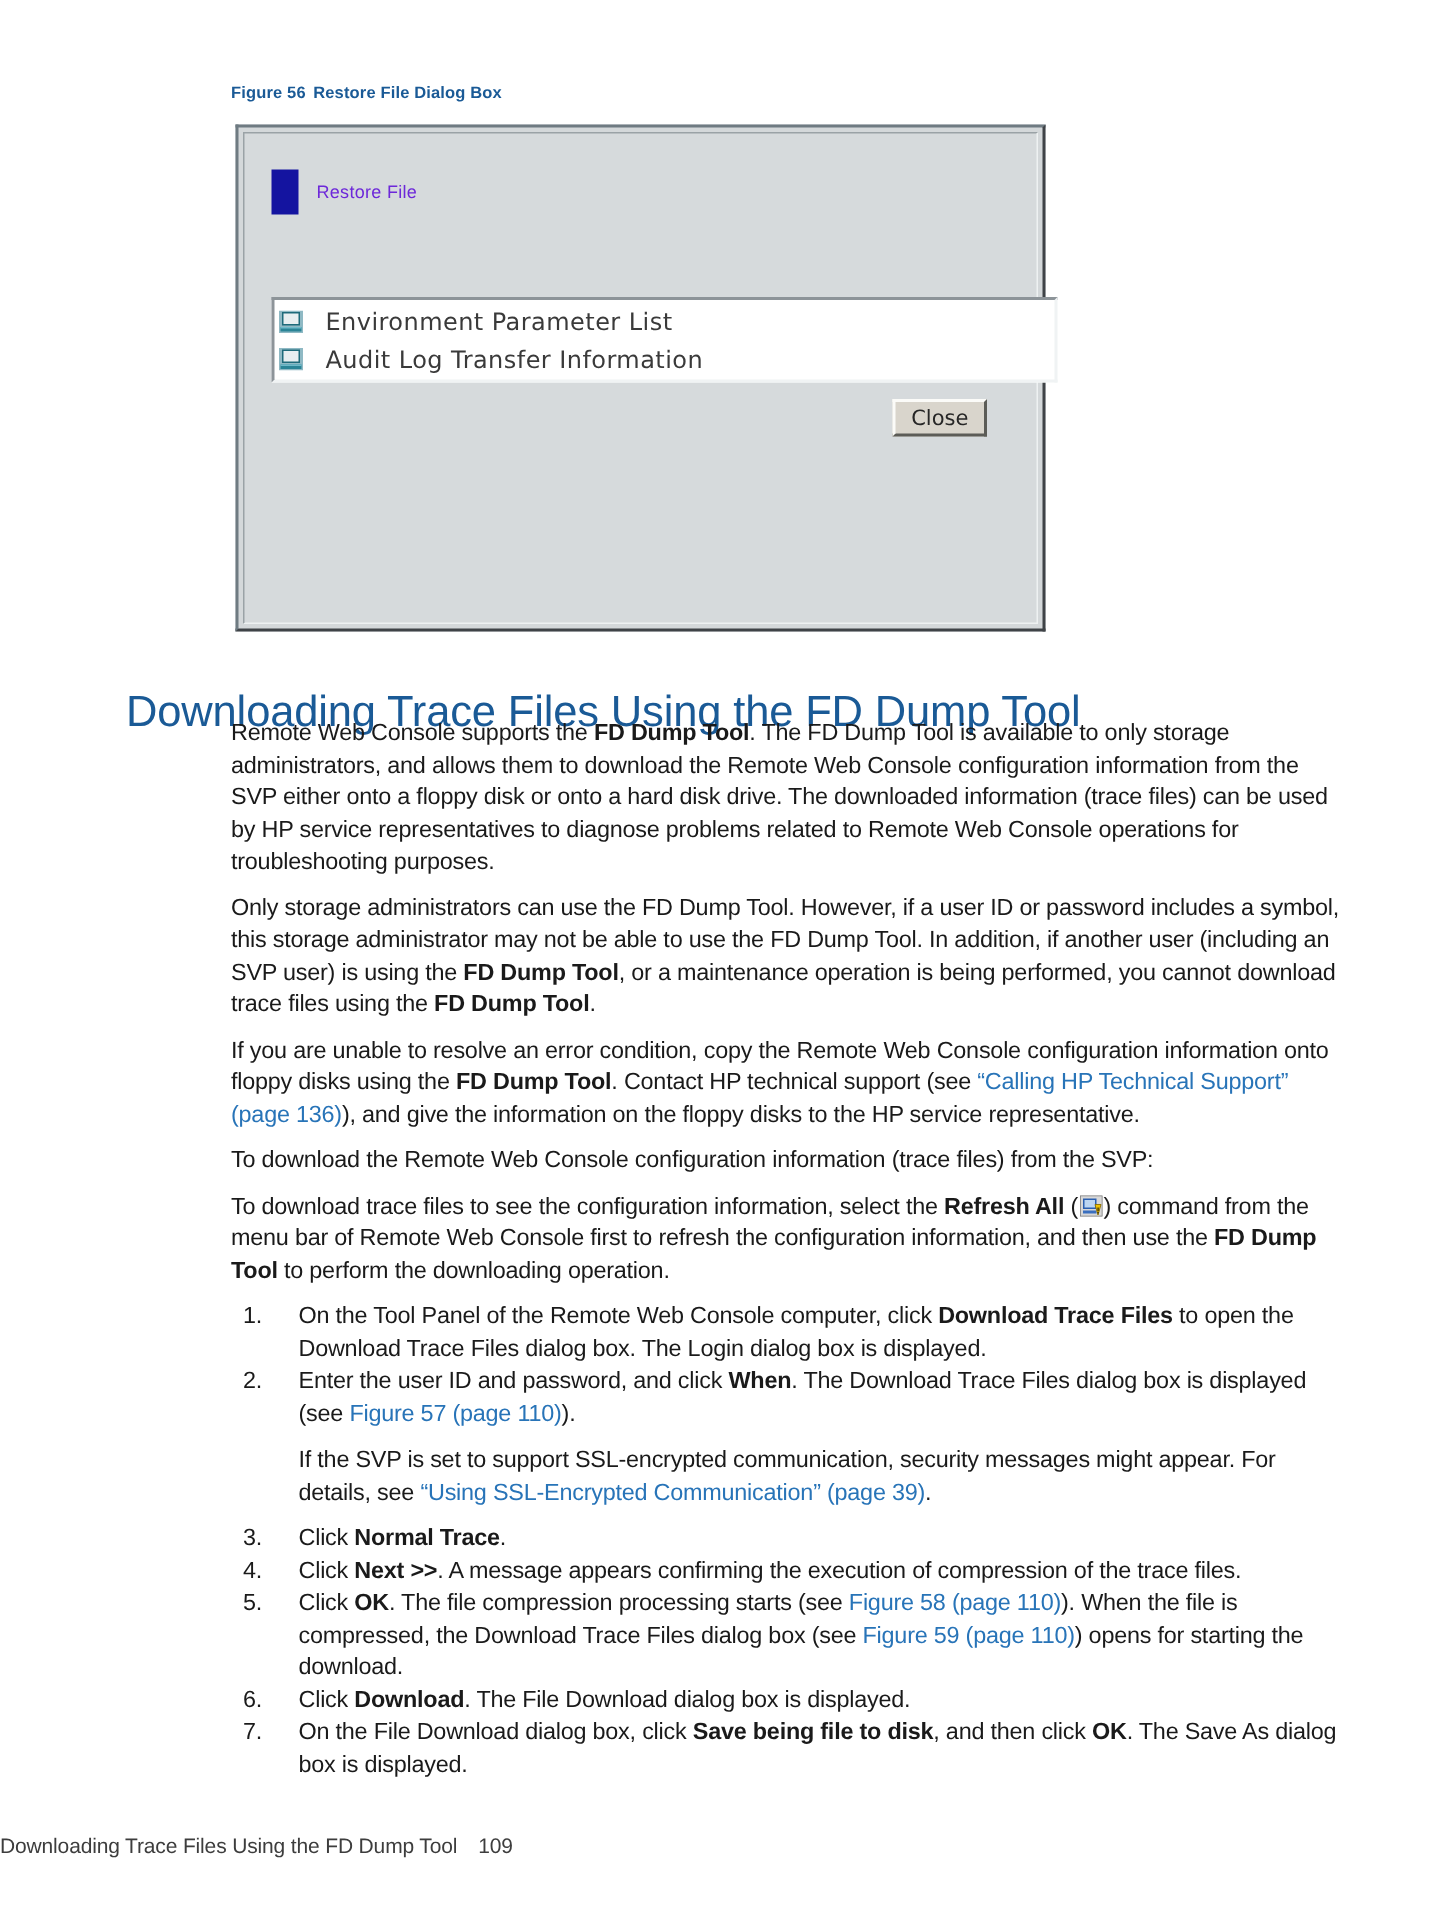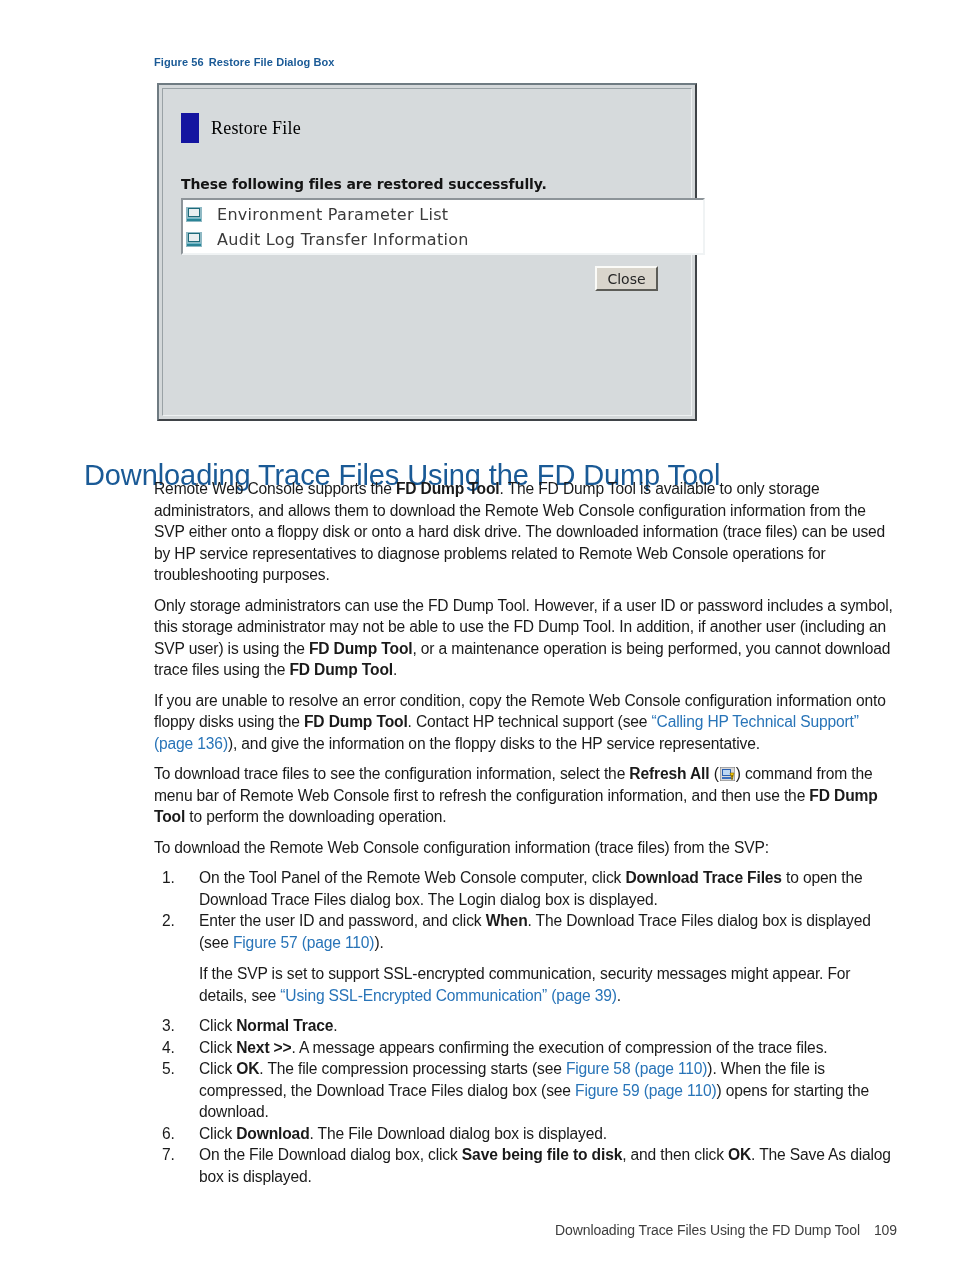--- a/index.html
+++ b/index.html
@@ -72,23 +72,23 @@
     align-items: center;
   }
   .dialog-swatch {
     width: 18px;
     height: 30px;
     background: #1414a0;
     display: inline-block;
   }
   .dialog-title {
     margin-left: 12px;
-    font-size: 18px;
-    color: #000000;
-    font-family: Liberation Serif, serif;
+    font-size: 12px;
+    color: #6d28d9;
+    font-family: Liberation Sans, sans-serif;
     letter-spacing: 0.2px;
   }
 
   .dialog-message {
     position: absolute;
     left: 18px;
     top: 87px;
     font-size: 14px;
     font-weight: bold;
     color: #141414;
@@ -215,21 +215,21 @@
     margin-top: 10px;
     margin-bottom: 9px;
   }
 
   
   .footer {
     position: absolute;
     left: 0;
     top: 1222px;
     width: 954px;
-    text-align: right;
+    text-align: left;
     padding-right: 57px;
     box-sizing: border-box;
     font-size: 14px;
     color: #3d3d3d;
     letter-spacing: -0.1px;
   }
   .footer .pg { margin-left: 14px; }
 </style>
 </head>
 <body>
@@ -241,21 +241,20 @@
   </div>
 
   <div class="dialog-outer">
     <div class="dialog-inner">
 
       <div class="dialog-titlerow">
         <span class="dialog-swatch"></span>
         <span class="dialog-title">Restore File</span>
       </div>
 
-      <div class="dialog-message">These following files are restored successfully.</div>
 
       <div class="file-list">
         <div class="file-row">
           <span class="file-icon">
             <svg width="16" height="15" viewBox="0 0 16 15" xmlns="http://www.w3.org/2000/svg">
               <rect x="0" y="0" width="16" height="15" fill="#8fb9c4"></rect>
               <rect x="2" y="1" width="12" height="9" fill="#1e6a7a"></rect>
               <rect x="3" y="2" width="10" height="7" fill="#e8eef0"></rect>
               <rect x="1" y="11" width="14" height="3" fill="#2a8496"></rect>
               <rect x="1" y="11" width="14" height="1" fill="#6fb9c9"></rect>
@@ -285,32 +284,32 @@
   <h1 class="section-heading">Downloading Trace Files Using the FD Dump Tool</h1>
 
   <div class="body-col">
 
     <p><span>Remote Web Console supports the </span><b>FD Dump Tool</b><span>. The FD Dump Tool is available to only storage administrators, and allows them to download the Remote Web Console configuration information from the SVP either onto a floppy disk or onto a hard disk drive. The downloaded information (trace files) can be used by HP service representatives to diagnose problems related to Remote Web Console operations for troubleshooting purposes.</span></p>
 
     <p><span>Only storage administrators can use the FD Dump Tool. However, if a user ID or password includes a symbol, this storage administrator may not be able to use the FD Dump Tool. In addition, if another user (including an SVP user) is using the </span><b>FD Dump Tool</b><span>, or a maintenance operation is being performed, you cannot download trace files using the </span><b>FD Dump Tool</b><span>.</span></p>
 
     <p><span>If you are unable to resolve an error condition, copy the Remote Web Console configuration information onto floppy disks using the </span><b>FD Dump Tool</b><span>. Contact HP technical support (see </span><a class="lnk" href="#" style="text-decoration:none">“Calling HP Technical Support” (page 136)</a><span>), and give the information on the floppy disks to the HP service representative.</span></p>
 
+    <p>To download the Remote Web Console configuration information (trace files) from the SVP:</p>
+
     <p><span>To download trace files to see the configuration information, select the </span><b>Refresh All</b><span> (</span><span class="inline-icon"><svg width="15" height="14" viewBox="0 0 15 14" xmlns="http://www.w3.org/2000/svg">
             <rect x="0" y="0" width="15" height="14" fill="#d8d8d8" stroke="#777" stroke-width="1"></rect>
             <rect x="2" y="2" width="9" height="7" fill="#2a5fb0"></rect>
             <rect x="3" y="3" width="7" height="5" fill="#bcd6f2"></rect>
             <rect x="2" y="10" width="9" height="2" fill="#3a6fbf"></rect>
             <polygon points="10,6 14,6 12,13" fill="#f2c400" stroke="#8a6d00" stroke-width="0.6"></polygon>
             <rect x="11.6" y="8" width="0.9" height="2.4" fill="#3a2f00"></rect>
             <rect x="11.6" y="11" width="0.9" height="0.9" fill="#3a2f00"></rect>
           </svg></span><span>) command from the menu bar of Remote Web Console first to refresh the configuration information, and then use the </span><b>FD Dump Tool</b><span> to perform the downloading operation.</span></p>
 
-    <p>To download the Remote Web Console configuration information (trace files) from the SVP:</p>
-
     <ol class="steps">
 
       <li>
         <span>On the Tool Panel of the Remote Web Console computer, click </span><b>Download Trace Files</b><span> to open the Download Trace Files dialog box. The Login dialog box is displayed.</span>
       </li>
 
       <li>
         <span>Enter the user ID and password, and click </span><b>When</b><span>. The Download Trace Files dialog box is displayed (see </span><a class="lnk" href="#" style="text-decoration:none">Figure 57 (page 110)</a><span>).</span>
         <div class="sub-note"><span>If the SVP is set to support SSL-encrypted communication, security messages might appear. For details, see </span><a class="lnk" href="#" style="text-decoration:none">“Using SSL-Encrypted Communication” (page 39)</a><span>.</span></div>
       </li>

